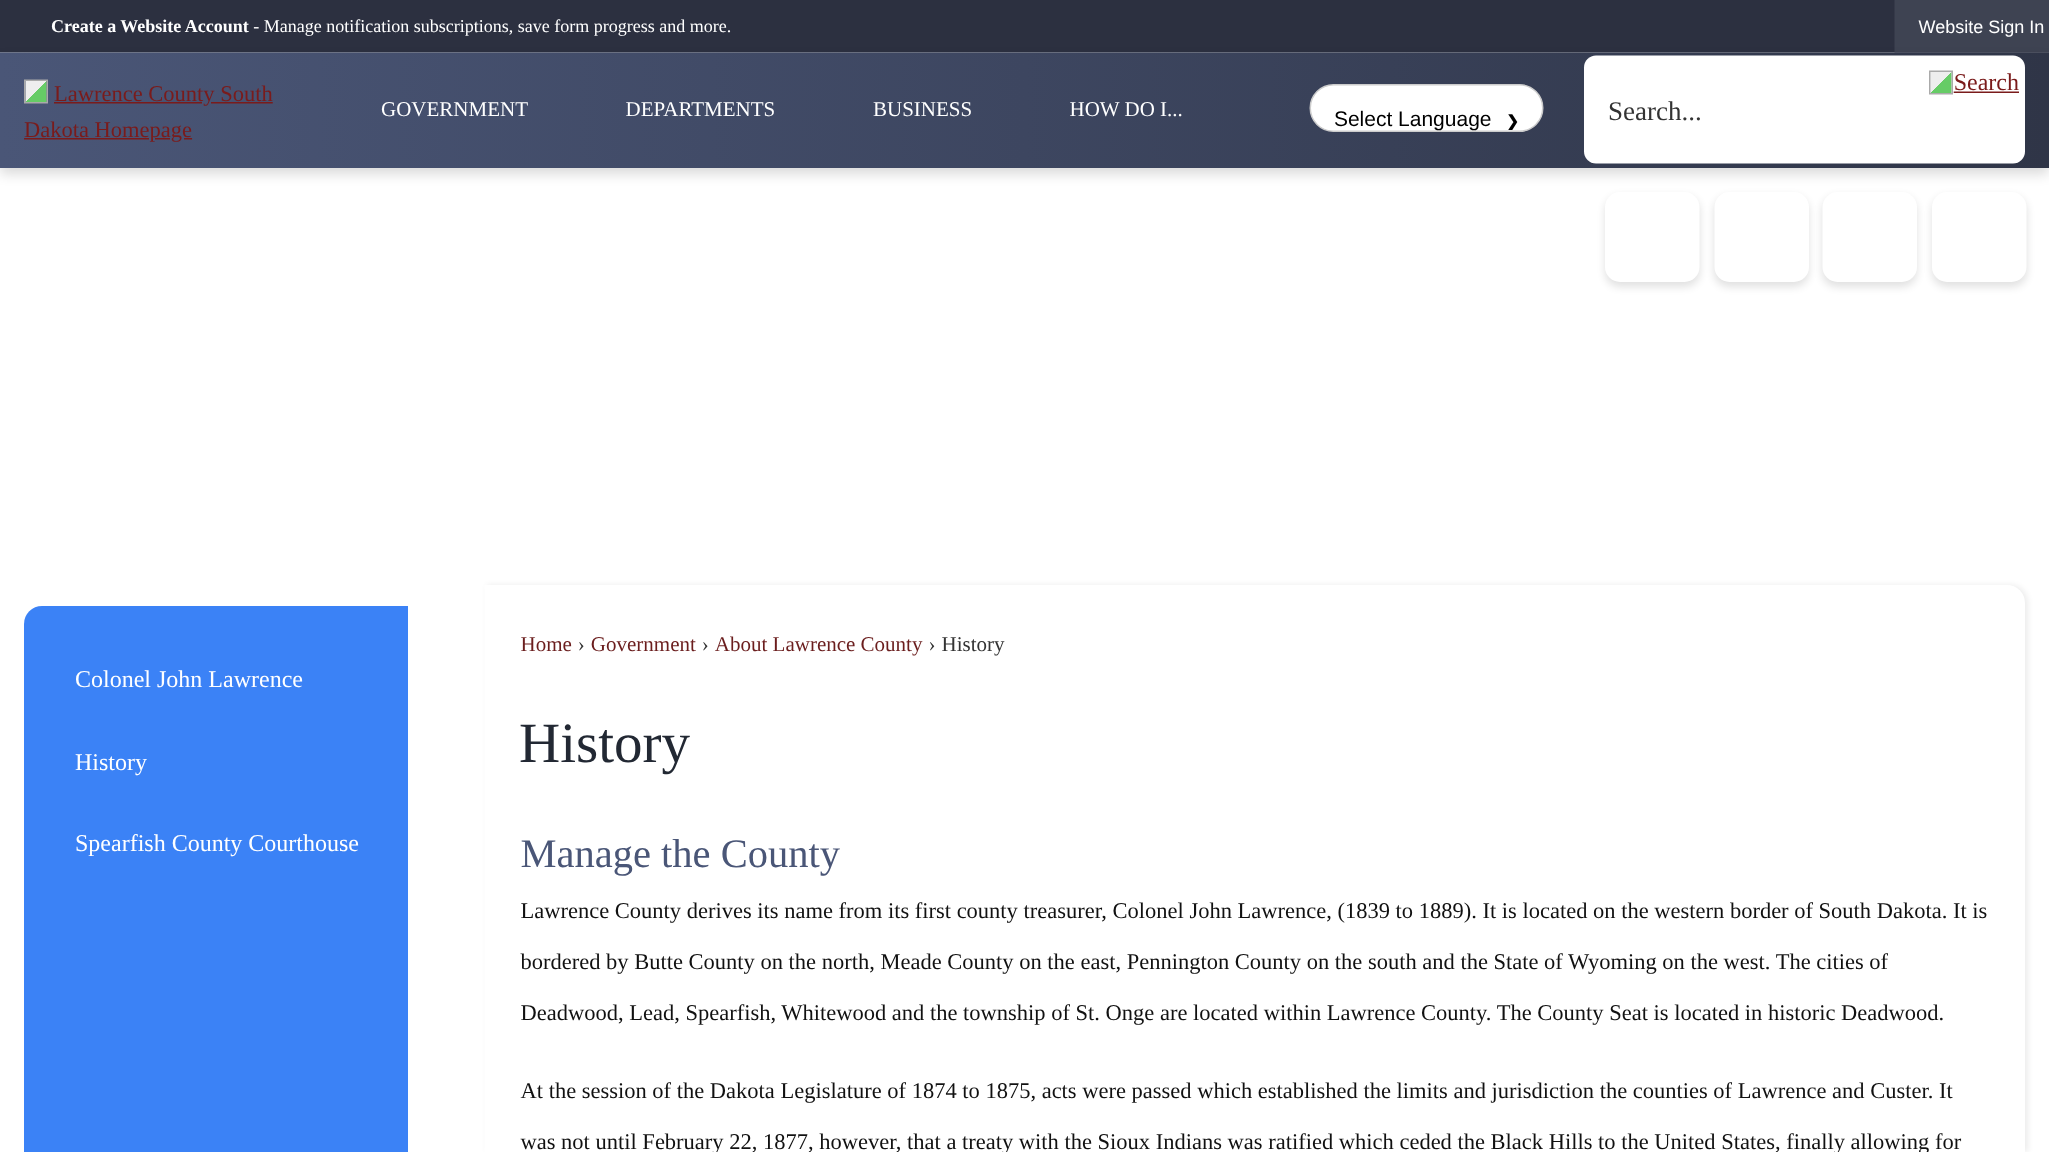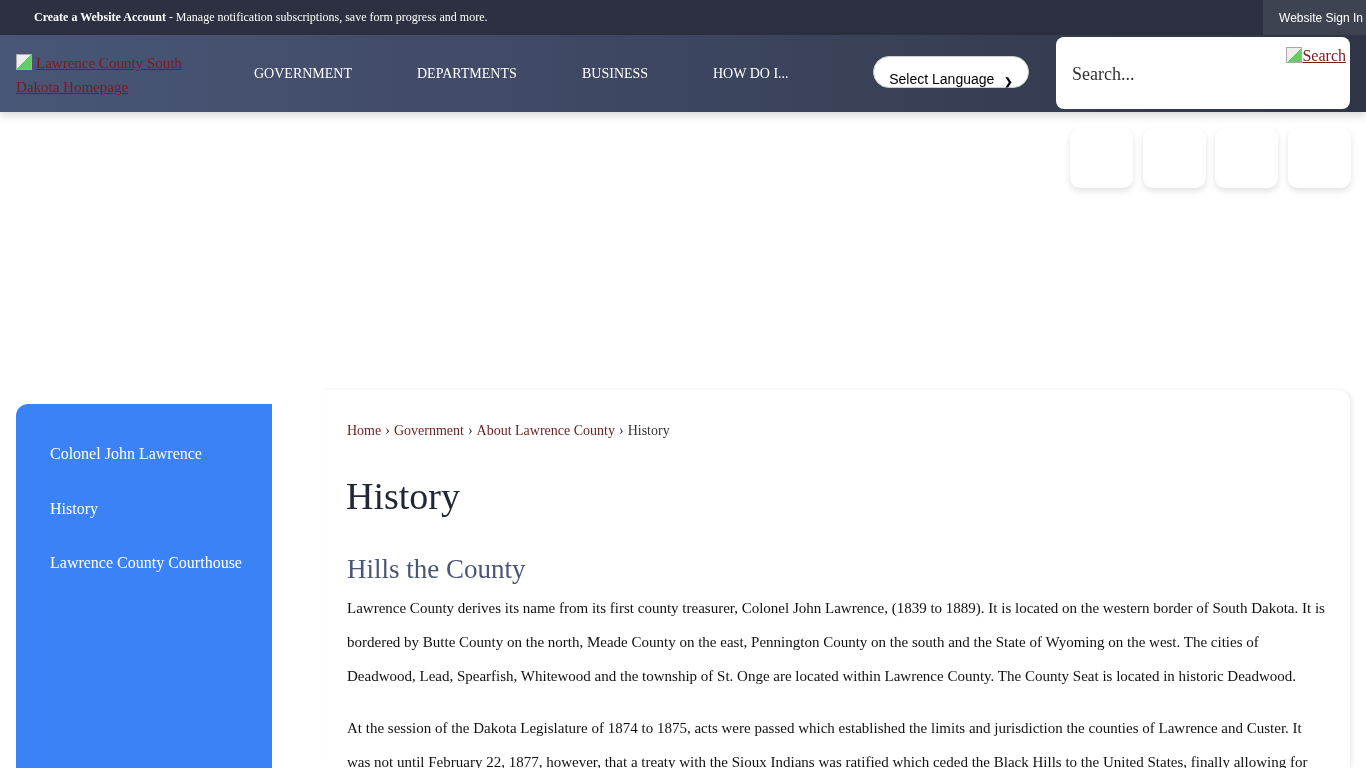--- a/index.html
+++ b/index.html
@@ -68,25 +68,25 @@
 </div>
 
 <div class="quick" style="left:1070px"></div>
 <div class="quick" style="left:1143px"></div>
 <div class="quick" style="left:1215px"></div>
 <div class="quick" style="left:1288px"></div>
 
 <div class="side">
   <div class="item" style="top:41px">Colonel John Lawrence</div>
   <div class="item" style="top:96px">History</div>
-  <div class="item" style="top:150px">Lawrence County Courthouse</div>
+  <div class="item" style="top:150px">Spearfish County Courthouse</div>
   <div class="plus" style="top:146px">+</div>
 </div>
 
 <div class="main">
   <div class="crumb">
     <a>Home</a><span class="sep">›</span><a>Government</a><span class="sep">›</span><a>About Lawrence County</a><span class="sep">›</span><span>History</span>
   </div>
   <h1 class="title" style="font-weight:normal">History</h1>
-  <h2 class="subtitle" style="font-weight:normal">Hills the County</h2>
+  <h2 class="subtitle" style="font-weight:normal">Manage the County</h2>
   <p class="para" style="top:201px">Lawrence County derives its name from its first county treasurer, Colonel John Lawrence, (1839 to 1889). It is located on the western border of South Dakota. It is bordered by Butte County on the north, Meade County on the east, Pennington County on the south and the State of Wyoming on the west. The cities of Deadwood, Lead, Spearfish, Whitewood and the township of St. Onge are located within Lawrence County. The County Seat is located in historic Deadwood.</p>
   <p class="para" style="top:321px">At the session of the Dakota Legislature of 1874 to 1875, acts were passed which established the limits and jurisdiction the counties of Lawrence and Custer. It was not until February 22, 1877, however, that a treaty with the Sioux Indians was ratified which ceded the Black Hills to the United States, finally allowing for the organization of Lawrence, Pennington and Custer counties.</p>
 </div>
 
 </body></html>

